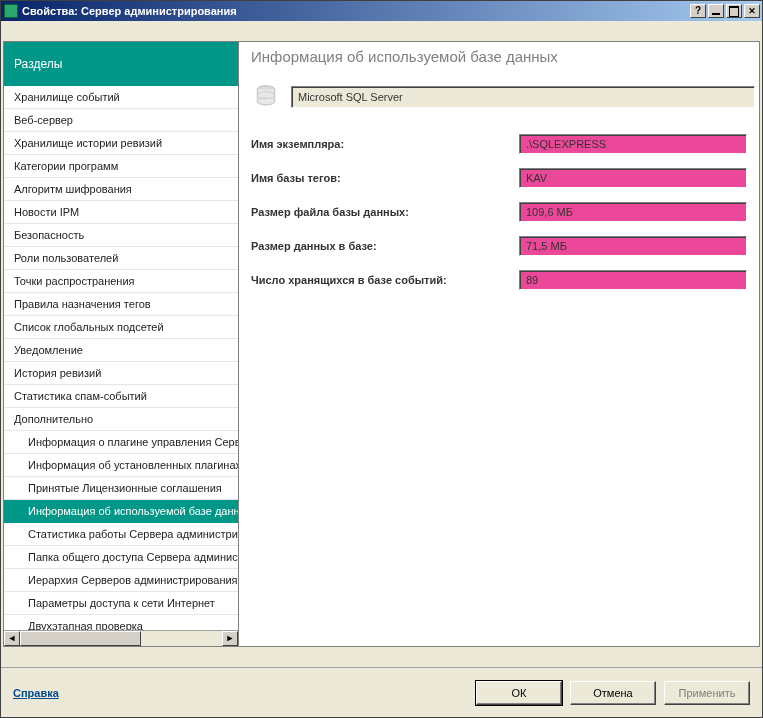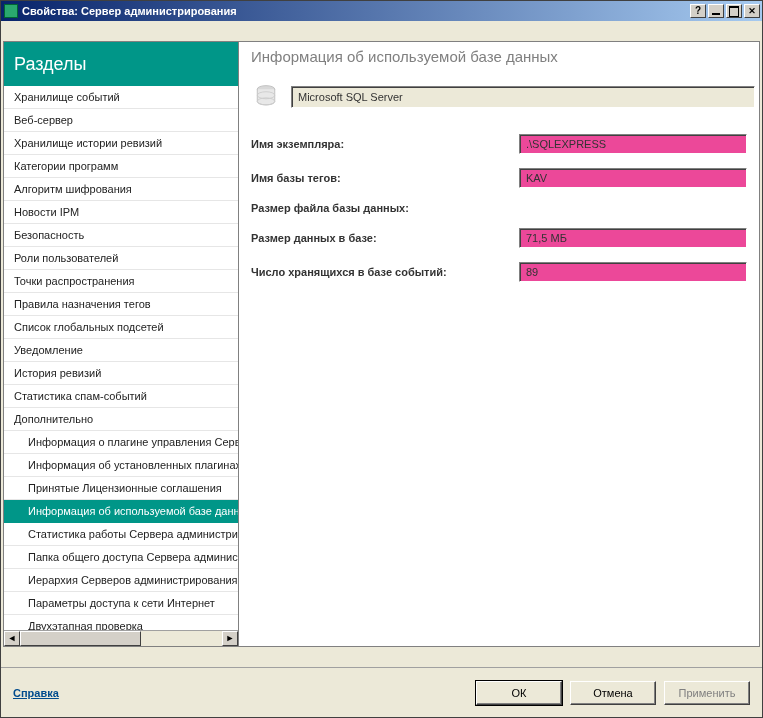--- a/index.html
+++ b/index.html
@@ -70,21 +70,21 @@
     width: 235px;
     display: flex;
     flex-direction: column;
     border-right: 1px solid #808080;
     background: #fff;
     min-height: 0;
   }
   .sidebar-header {
     background: #009688;
     color: #fff;
-    font-size: 18px;
+    font-size: 12px;
     font-weight: normal;
     padding: 22px 10px;
     height: 28px;
     display: flex;
     align-items: center;
   }
   .sidebar-list {
     flex: 1;
     overflow: hidden;
     display: flex;
@@ -308,20 +308,21 @@
           <div class="field-row">
             <div class="field-label">Имя экземпляра:</div>
             <div class="field-value">.\SQLEXPRESS</div>
           </div>
           <div class="field-row">
             <div class="field-label">Имя базы тегов:</div>
             <div class="field-value">KAV</div>
           </div>
           <div class="field-row">
             <div class="field-label">Размер файла базы данных:</div>
+            <div class="field-value">109,6 МБ</div>
           </div>
           <div class="field-row">
             <div class="field-label">Размер данных в базе:</div>
             <div class="field-value">71,5 МБ</div>
           </div>
           <div class="field-row">
             <div class="field-label">Число хранящихся в базе событий:</div>
             <div class="field-value">89</div>
           </div>
         </div>

